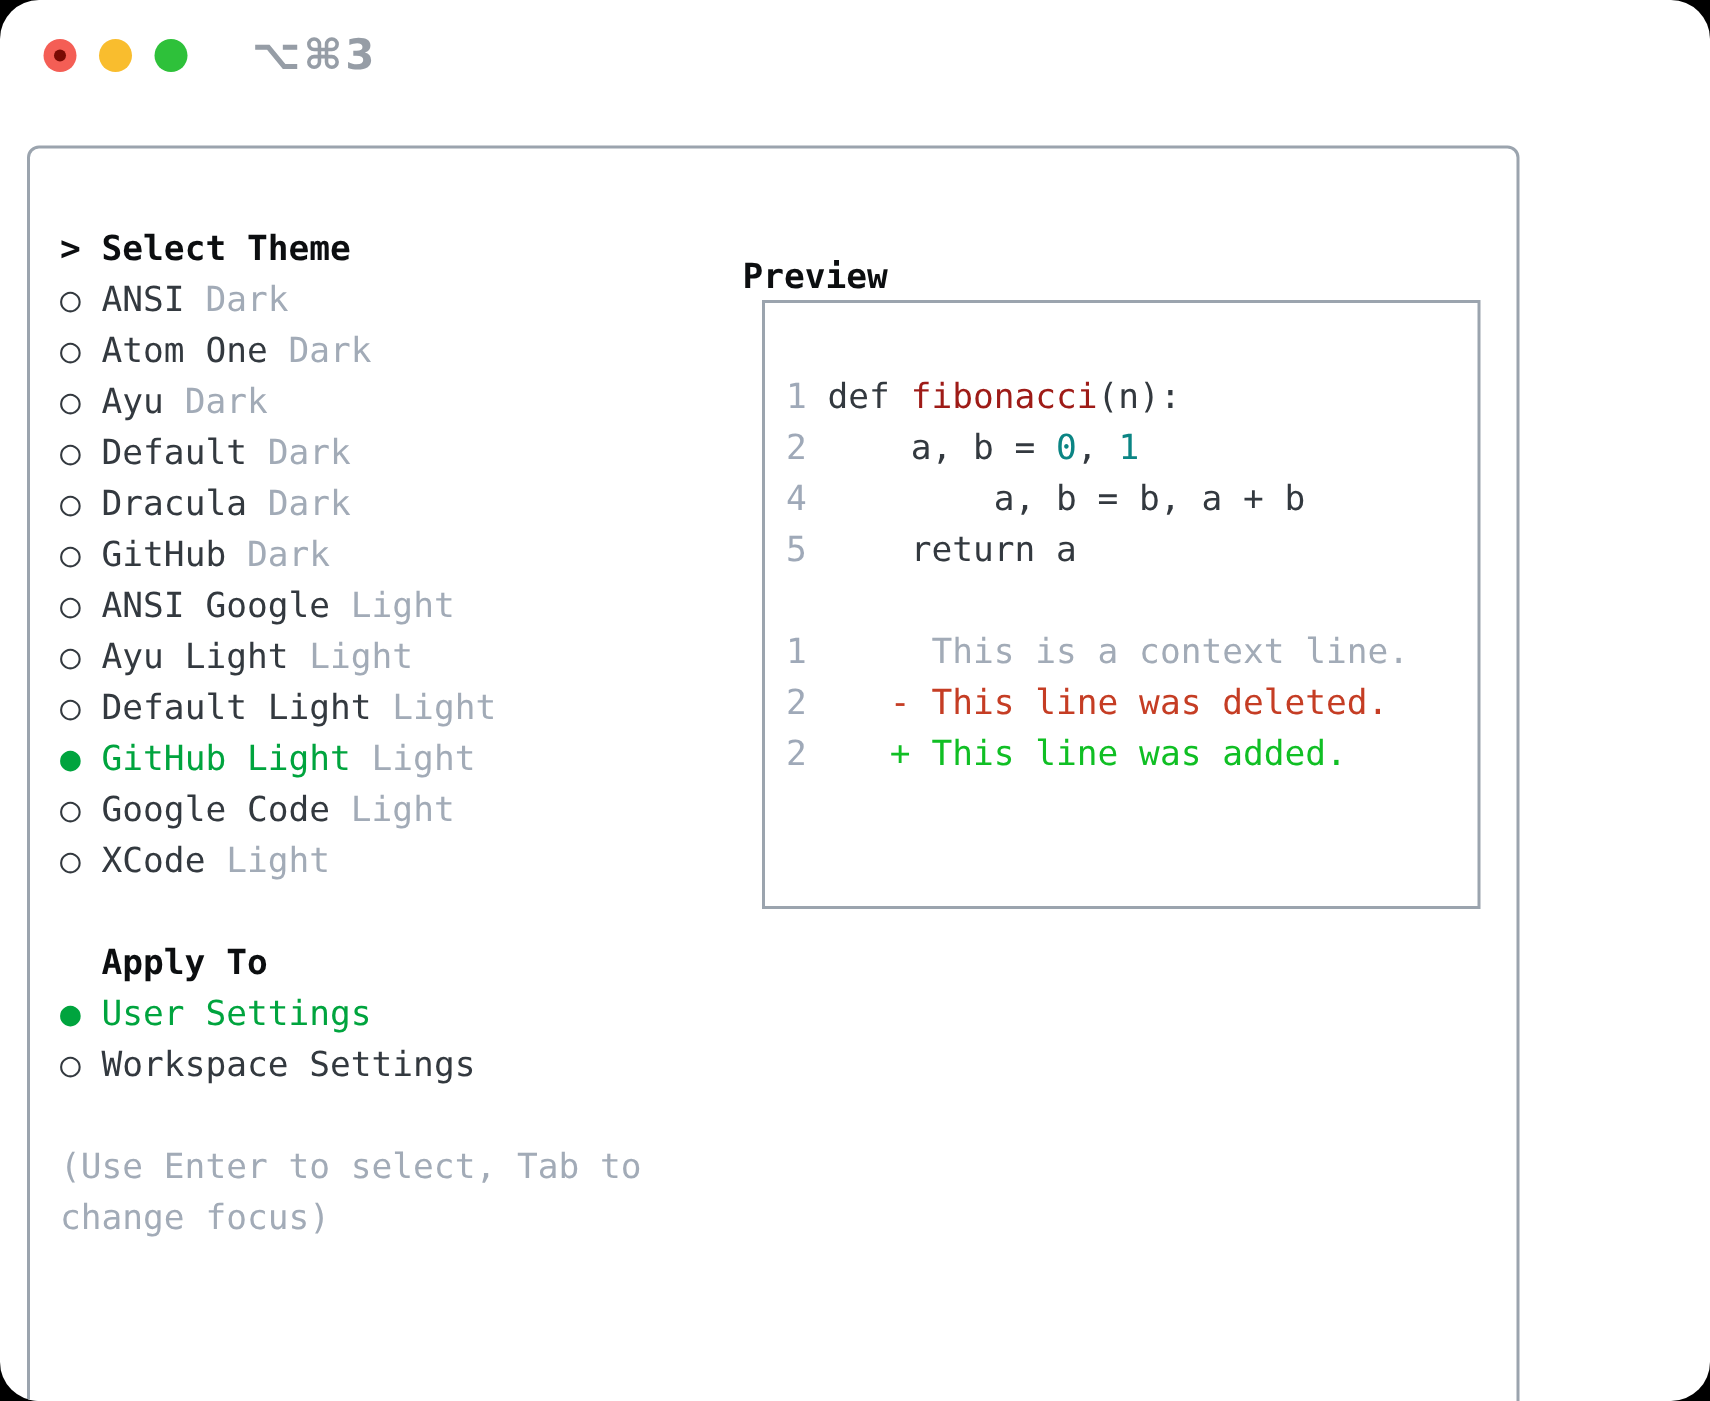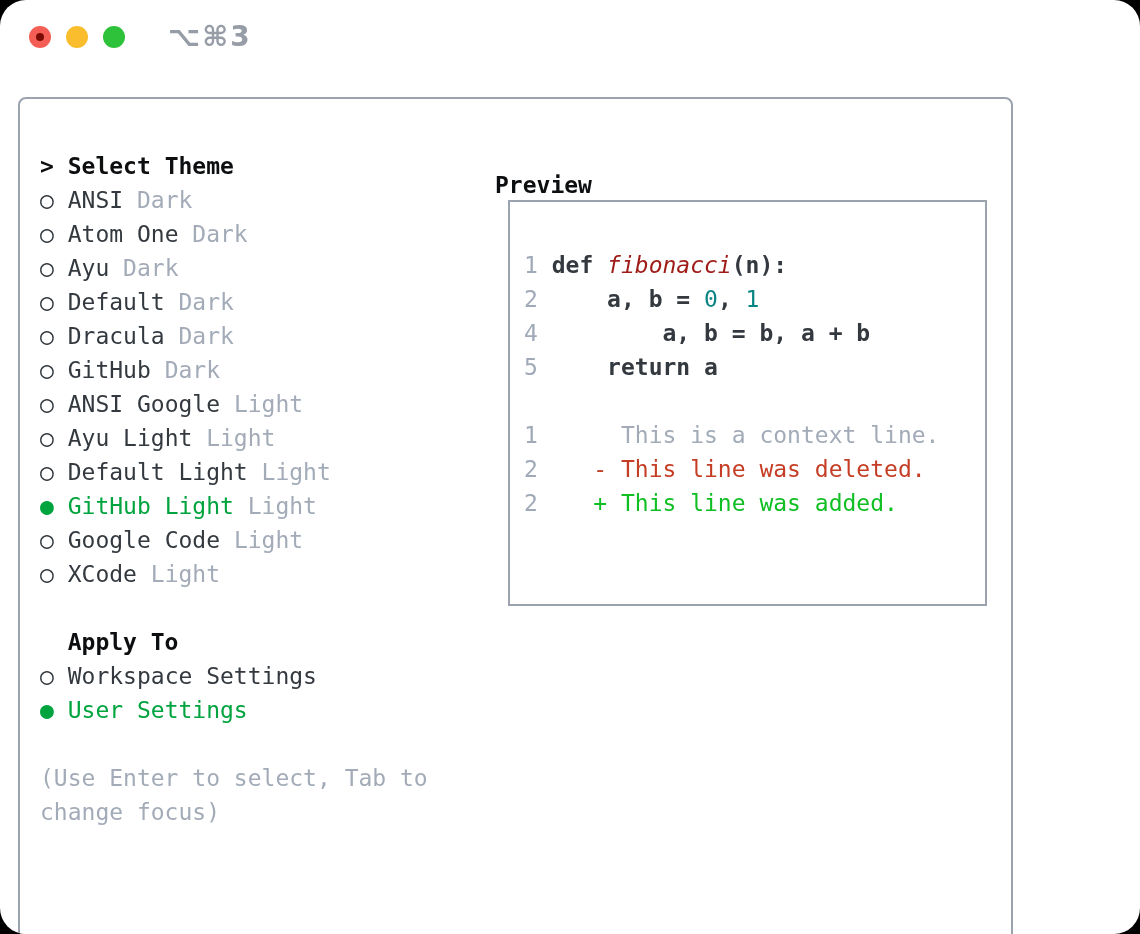--- a/index.html
+++ b/index.html
@@ -49,22 +49,22 @@
   .row.sel .pfx,.row.sel .nm{color:var(--selected-green);}
   .apply-hdr-label{padding-left:2ch;color:var(--text-black);font-weight:bold;}
   .hint{width:420px;line-height:34px;color:var(--muted);white-space:normal;}
   
   .preview-title{position:absolute;left:475px;top:50px;height:34px;line-height:34px;
     font-size:23px;font-weight:bold;color:var(--text-black);margin-top:19px;}
   .preview-box{position:absolute;left:488px;top:101px;width:479px;height:406px;box-sizing:border-box;
     border:2px solid var(--panel-border);background:#fff;padding:46px 0 0 14px;overflow:hidden;}
   .cline{height:34px;line-height:34px;font-size:23px;white-space:pre;}
   .c-ln{color:var(--line-number);}
-  .c-fg{color:var(--text-dark);font-weight:bold;}
-  .c-fn{color:var(--function-red);font-style:italic;}
+  .c-fg{color:var(--text-dark);}
+  .c-fn{color:var(--function-red);}
   .c-bi{color:var(--builtin-blue);}
   .c-num{color:var(--number-teal);}
   .c-ctx{color:var(--muted);}
   .c-del{color:var(--diff-deleted-red);}
   .c-add{color:var(--diff-added-green);}
 </style>
 </head>
 <body>
 
 <div class="screen">
@@ -107,23 +107,23 @@
   <div class="row theme-row"><span class="pfx">○ </span><span class="nm">Google Code</span><span class="vr"> Light</span></div>
 
   <div class="row theme-row"><span class="pfx">○ </span><span class="nm">XCode</span><span class="vr"> Light</span></div>
 </div>
 
       <div class="row blank"></div>
 
       <div class="row"><span class="apply-hdr-label">Apply To</span></div>
 
       <div id="apply-list">
+  <div class="row apply-row sel"><span class="pfx">● </span><span class="nm">User Settings</span></div>
+
   <div class="row apply-row"><span class="pfx">○ </span><span class="nm">Workspace Settings</span></div>
-
-  <div class="row apply-row sel"><span class="pfx">● </span><span class="nm">User Settings</span></div>
 </div>
 
       <div class="row blank"></div>
 
       <div class="hint">(Use Enter to select, Tab to change focus)</div>
     </div>
 
     <div class="preview-title">Preview</div>
 
     <div class="preview-box">

